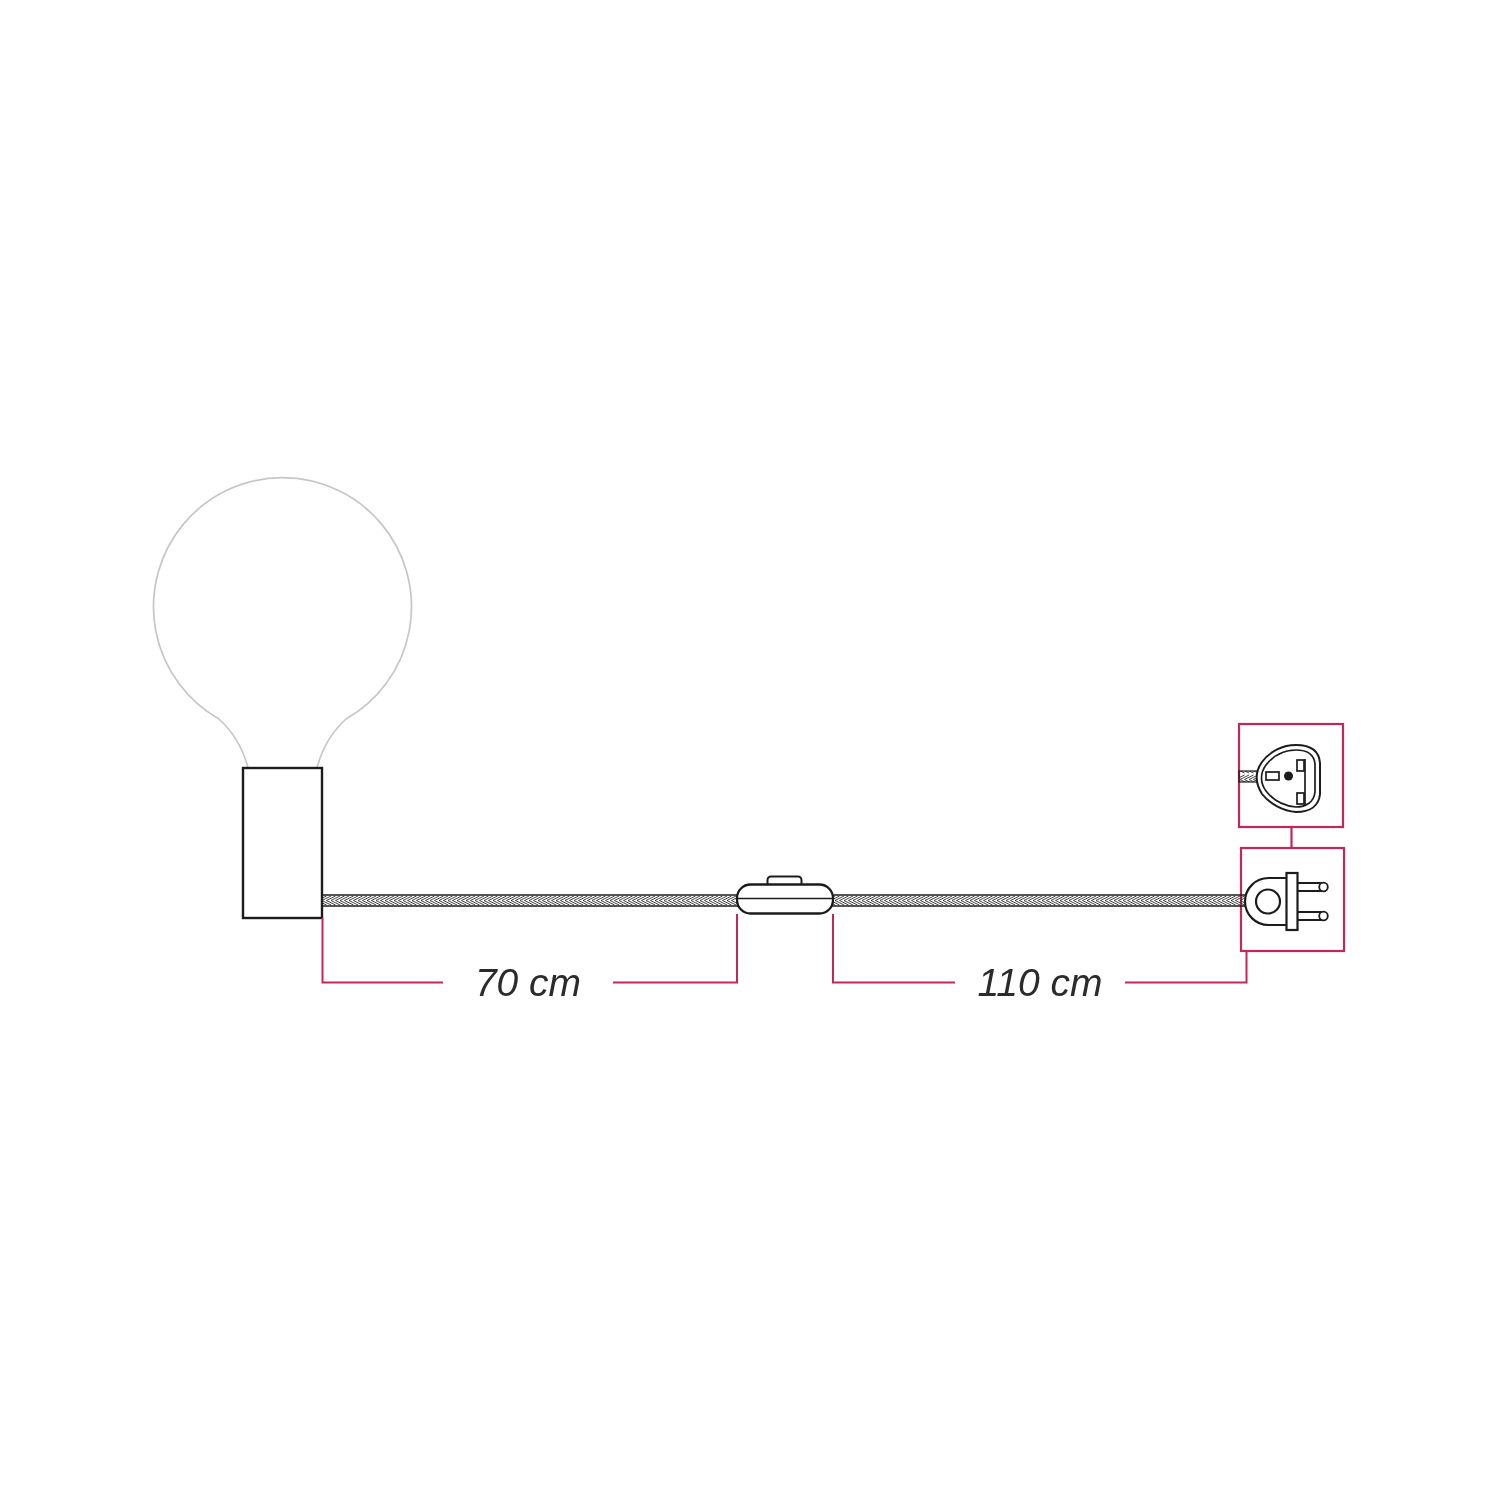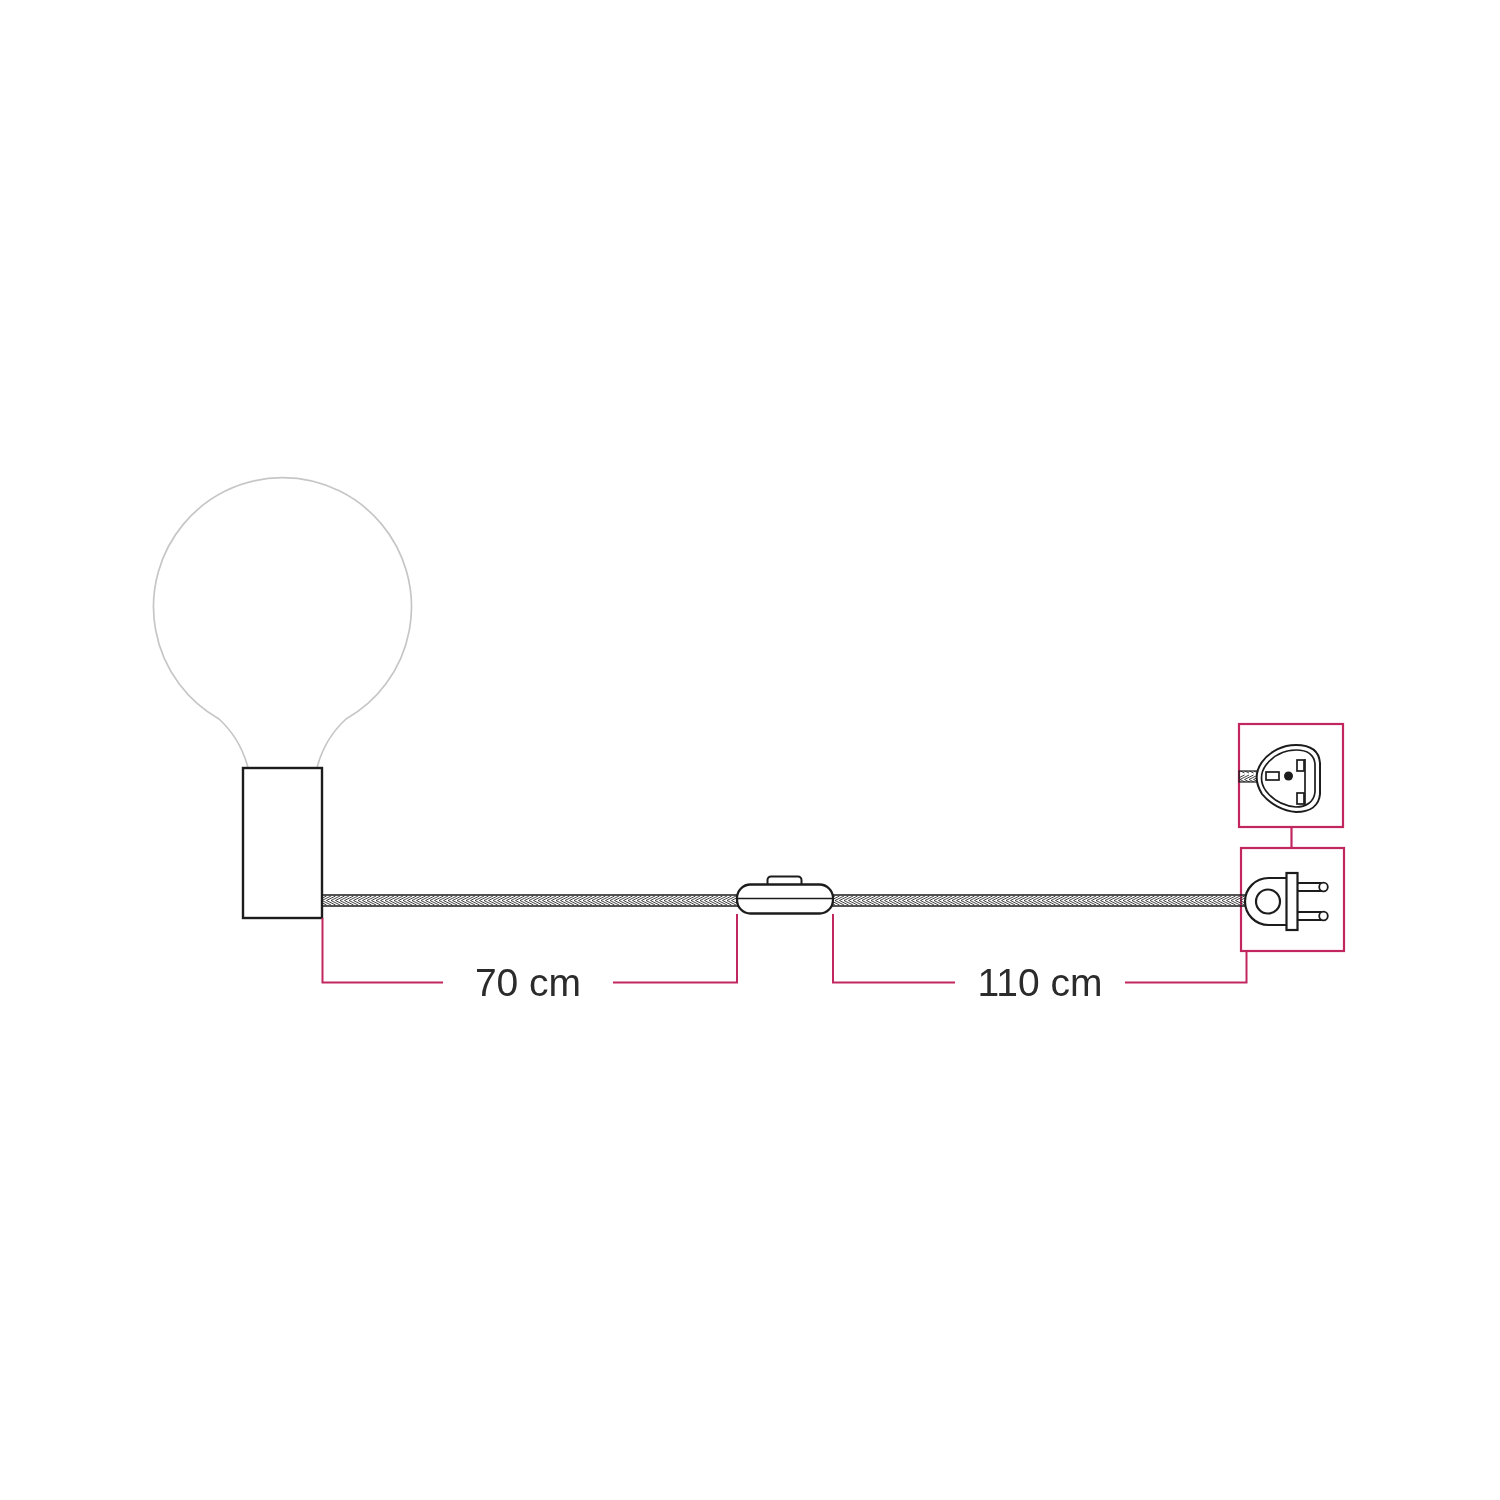--- a/index.html
+++ b/index.html
@@ -8,21 +8,21 @@
     --bulb-gray:#c6c6c6;
     --text-dark:#2b2b2b;
     --background:#ffffff;
   }
   html,body{margin:0;padding:0;}
   body{
     width:1500px;height:1500px;
     background:var(--background);
     font-family:"Liberation Sans",sans-serif;
   }
-  .stage{position:relative;width:1500px;height:1280px;overflow:hidden;}
+  .stage{position:relative;width:1500px;height:1280px;overflow:hidden;font-style:italic;}
   svg{display:block;}
   .stroke-gray{stroke:var(--bulb-gray);fill:none;}
   .stroke-dark{stroke:var(--line-dark);}
   .fill-white{fill:#ffffff;}
   .no-fill{fill:none;}
   .pink{stroke:var(--accent-pink);fill:none;}
   .dot-dark{fill:var(--line-dark);stroke:none;}
   text.dim-label{
     font-family:"Liberation Sans",sans-serif;
     font-size:39px;

